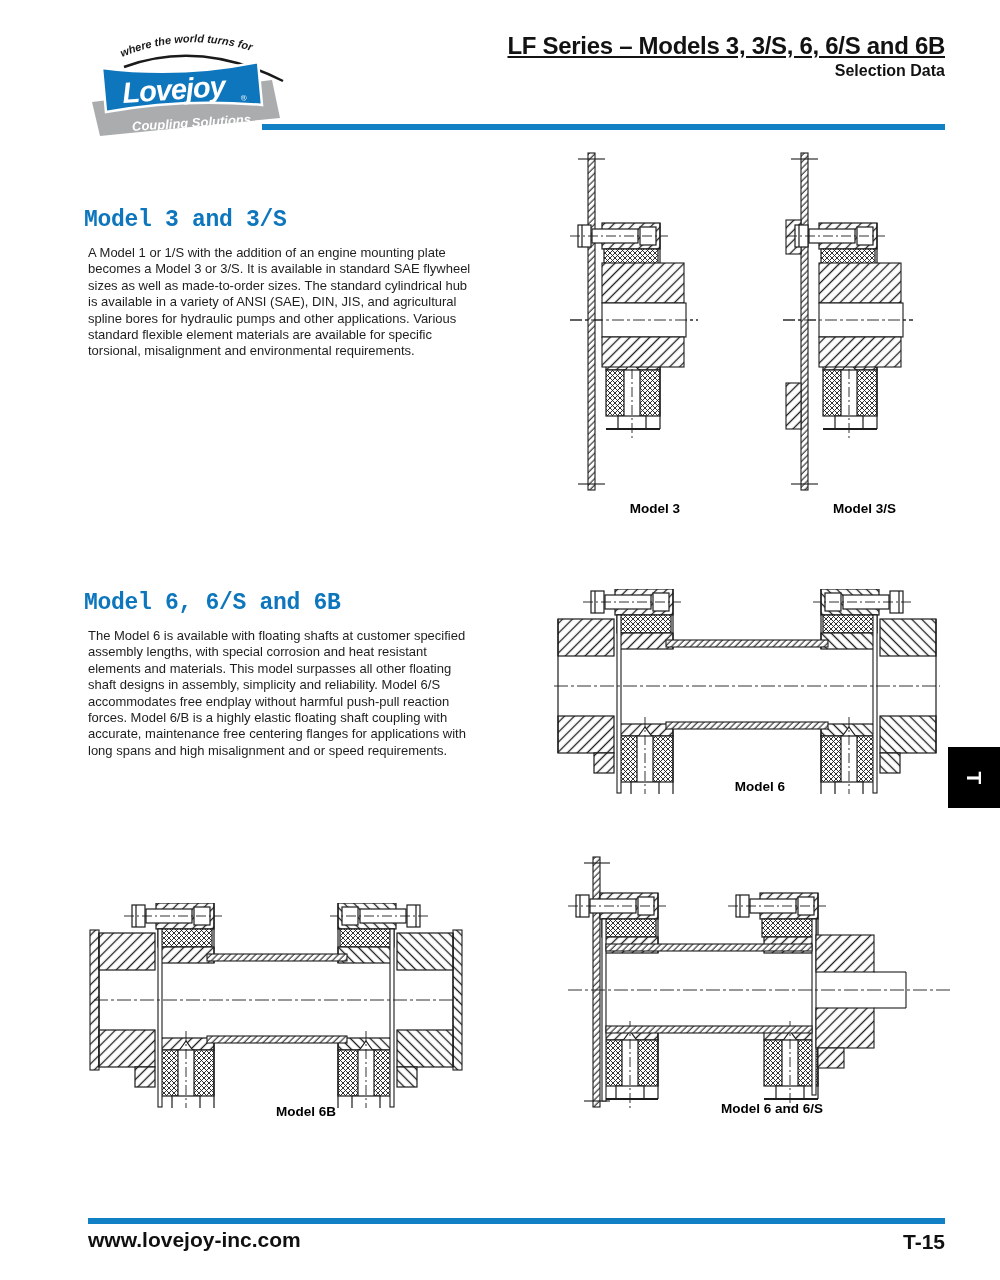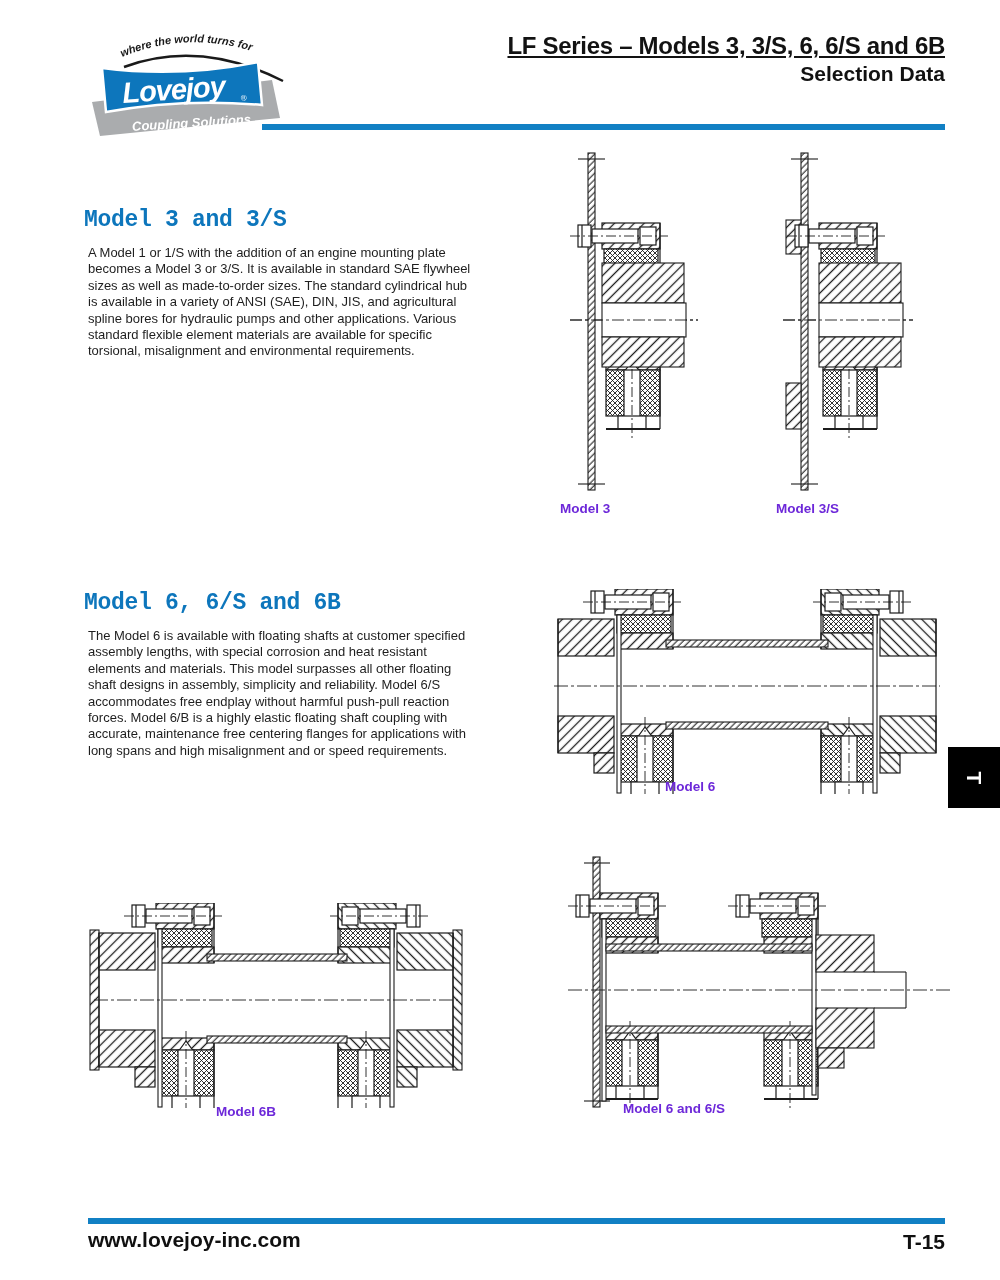--- a/index.html
+++ b/index.html
@@ -3,27 +3,27 @@
 <meta charset="utf-8">
 <style>
   html,body{margin:0;padding:0;background:#fff;}
   .page{position:relative;width:1000px;height:1280px;background:#fff;overflow:hidden;
         font-family:"Liberation Sans",sans-serif;color:#1c1c1c;}
   .abs{position:absolute;}
   
   .title-block{position:absolute;top:30px;right:55px;text-align:right;}
   .doc-title{font-size:33px;font-weight:bold;color:#0e78be;line-height:1.05;letter-spacing:-.5px;}
   .doc-series{font-size:24px;font-weight:bold;color:#121212;line-height:1.1;margin-top:3px;letter-spacing:-.3px;text-decoration:underline;}
-  .doc-subtitle{font-size:21px;font-weight:bold;color:#121212;line-height:1.1;margin-top:3px;}
+  .doc-subtitle{font-size:16px;font-weight:bold;color:#121212;line-height:1.1;margin-top:3px;}
   .header-rule{position:absolute;left:262px;top:124px;width:683px;height:6px;background:#1180c4;}
   
   .sec-heading{position:absolute;left:84px;font-size:23px;font-weight:bold;color:#0d76bc;letter-spacing:-.3px;font-family:Liberation Mono, monospace;}
   .sec-body{position:absolute;left:88px;width:384px;font-size:13px;line-height:16.4px;color:#1e1e1e;text-align:left;}
   
-  .fig-label{position:absolute;font-size:13.5px;font-weight:bold;color:#6d28d9;text-align:left;}
+  .fig-label{position:absolute;font-size:13.5px;font-weight:bold;color:#000000;text-align:right;}
   
   .side-tab{position:absolute;left:948px;top:747px;width:52px;height:61px;background:#000;
             display:flex;align-items:center;justify-content:center;}
   .side-tab span{color:#fff;font-weight:bold;font-size:21px;transform:rotate(90deg);display:block;}
   
   .footer-rule{position:absolute;left:88px;top:1218px;width:857px;height:6px;background:#1180c4;}
   .footer-site{position:absolute;left:88px;top:1228px;font-size:21px;font-weight:bold;color:#101010;}
   .footer-page{position:absolute;left:0;right:0;top:1231px;text-align:center;font-size:16px;color:#101010;}
   .footer-code{position:absolute;right:55px;top:1230px;font-size:21px;font-weight:bold;color:#101010;}
   svg{display:block;}

